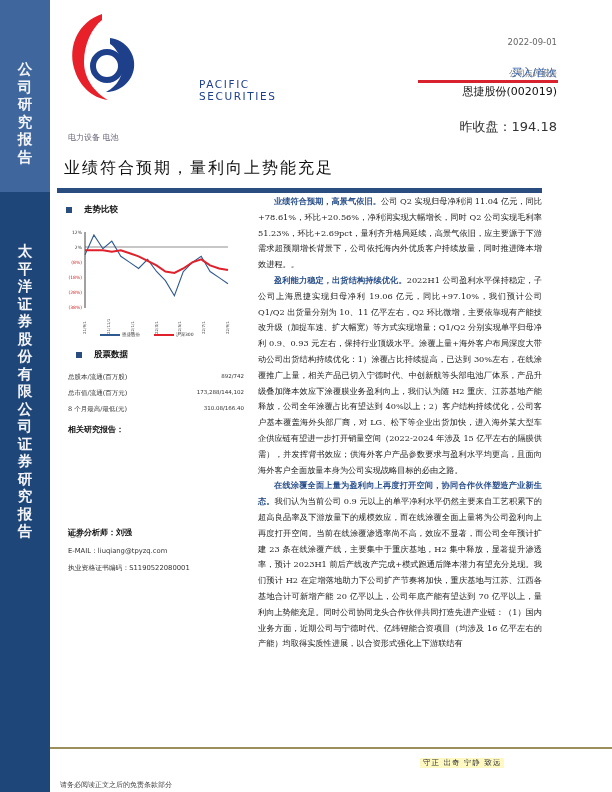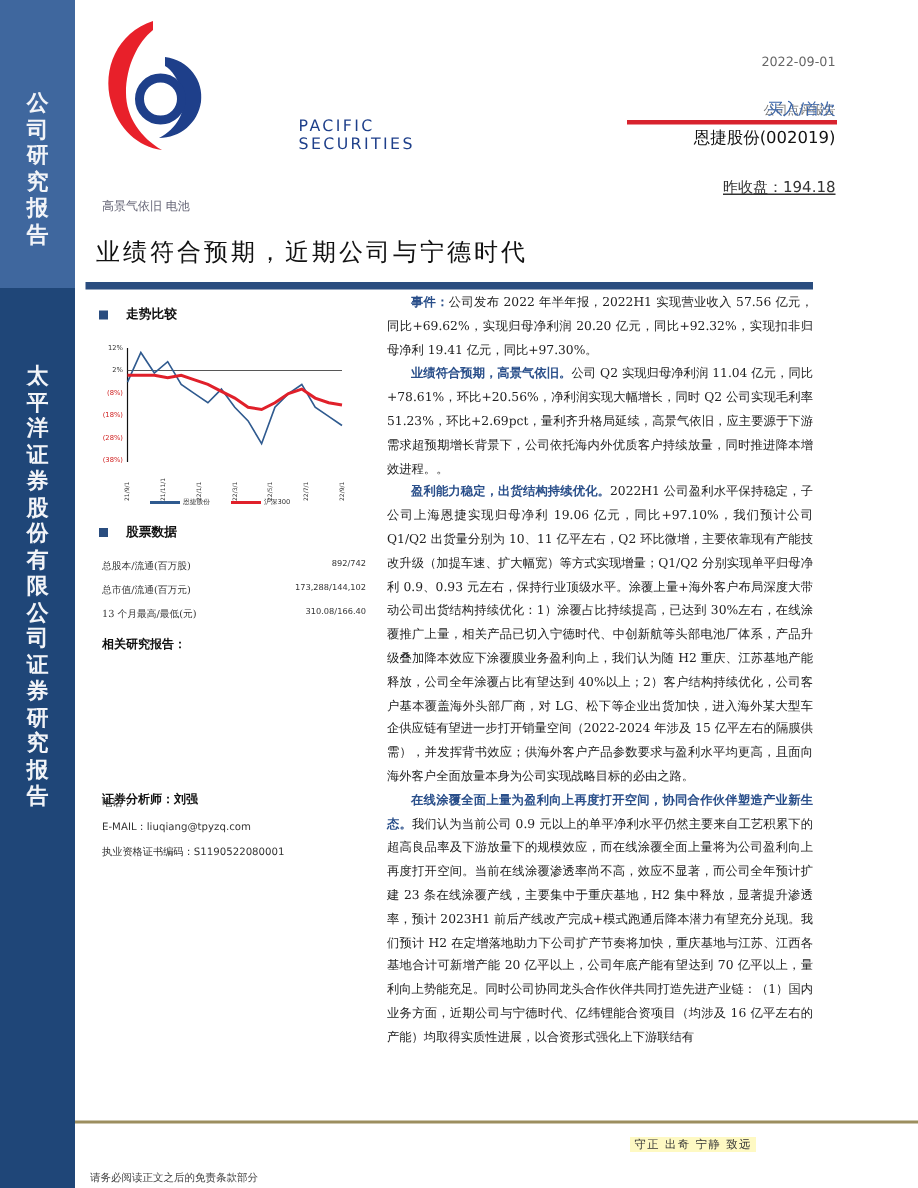--- a/index.html
+++ b/index.html
@@ -16,21 +16,21 @@
   .logo { position: absolute; left: 62px; top: 10px; width: 210px; height: 90px; }
   .logo-cn { position: absolute; left: 137px; top: 38px; font-family: "DejaVu Sans", sans-serif; font-weight: bold; font-size: 21px; color: #1e3f8a; letter-spacing: 1px; }
   .logo-en { position: absolute; left: 137px; top: 68px; font-family: "DejaVu Sans", sans-serif; font-size: 10.5px; color: #1e3f8a; letter-spacing: 1.6px; }
 
   .hdr-right { position: absolute; right: 55px; text-align: right; font-family: "DejaVu Sans", sans-serif; }
   .hdr-date { top: 37px; font-size: 8.5px; color: #666; }
   .hdr-type { top: 68px; font-size: 8px; color: #777; }
   .hdr-rating { top: 66px; font-size: 10.5px; color: #3a64a8; }
   .red-bar { position: absolute; left: 418px; top: 80px; width: 140px; height: 3px; background: #d8232e; }
   .hdr-stock { position: absolute; right: 55px; top: 84px; font-family: "DejaVu Sans", sans-serif; font-size: 11px; color: #111; }
-  .hdr-close { position: absolute; right: 55px; top: 118px; font-family: "DejaVu Sans", sans-serif; font-size: 10px; color: #333; text-decoration: underline; }
+  .hdr-close { position: absolute; right: 55px; top: 118px; font-family: "DejaVu Sans", sans-serif; font-size: 13px; color: #333; }
 
   .industry { position: absolute; left: 68px; top: 132px; font-family: "DejaVu Sans", sans-serif; font-size: 8px; color: #667; }
   .title { position: absolute; left: 64px; top: 158px; font-size: 16px; color: #111; letter-spacing: 2px; }
   .blue-bar { position: absolute; left: 57px; top: 188px; width: 485px; height: 5px; background: #2a4d7f; }
 
   .sec-head { position: absolute; left: 66px; font-size: 8.5px; font-weight: bold; color: #111; }
   .sec-head .sq { display: inline-block; width: 6px; height: 6px; background: #2a4d7f; margin-right: 12px; vertical-align: middle; }
 
   .chart { position: absolute; left: 60px; top: 222px; width: 180px; height: 125px; }
   .ytick { position: absolute; left: 0; width: 22px; text-align: right; font-family: "DejaVu Sans", sans-serif; font-size: 4.5px; }
@@ -99,22 +99,22 @@
 
 <div class="hdr-right hdr-date">2022-09-01</div>
 <div class="hdr-right hdr-type">公司点评报告</div>
 <div class="hdr-right hdr-rating">买入/首次</div>
 <div class="red-bar"></div>
 <div class="hdr-stock">恩捷股份(002019)</div>
 <div class="hdr-close">
   <span>昨收盘：</span><span>194.18</span>
 </div>
 
-<div class="industry">高景气依旧 电池</div>
-<div class="title">业绩符合预期，近期公司与宁德时代</div>
+<div class="industry">电力设备 电池</div>
+<div class="title">业绩符合预期，量利向上势能充足</div>
 <div class="blue-bar"></div>
 
 <div class="sec-head" style="top:204px;">
   <span class="sq"></span><span>走势比较</span>
 </div>
 
 <div class="chart">
   <div class="ytick" style="top:8px;color:#333;">12%</div>
   <div class="ytick" style="top:23px;color:#333;">2%</div>
   <div class="ytick" style="top:38px;color:#d02020;">(8%)</div>
@@ -135,48 +135,47 @@
       <div class="xtick" style="left: 117.333px; top: 112px;">22/5/1</div>
       <div class="xtick" style="left: 141.167px; top: 112px;">22/7/1</div>
       <div class="xtick" style="left: 165px; top: 112px;">22/9/1</div>
     </div>
   <div class="legend">
     <span><span class="sw" style="background:#2f5a8f;"></span><span>恩捷股份</span></span>
     <span><span class="sw" style="background:#e0202a;"></span><span>沪深300</span></span>
   </div>
 </div>
 
-<div class="sec-head" style="top:349px;">
+<div class="sec-head" style="top:349px;margin-left:10px;">
   <span class="sq"></span><span>股票数据</span>
 </div>
 <div class="kv" style="top:373px;">
   <span>总股本/流通(百万股)</span>
     <span class="v">892/742</span>
 </div>
 <div class="kv" style="top:389px;gap:32px;">
   <span>总市值/流通(百万元)</span>
     <span class="v">173,288/144,102</span>
 </div>
 <div class="kv" style="top:405px;">
-  <span>13 个月最高/最低(元)</span>
+  <span>8 个月最高/最低(元)</span>
     <span class="v">310.08/166.40</span>
 </div>
 <div class="bold-label" style="top:424px;">相关研究报告：</div>
 
 <div class="bold-label" style="top:511px;margin-top:16px;">证券分析师：刘强</div>
 <div class="info" style="top:530px;">电话：</div>
 <div class="info" style="top:546px;">
   <span class="mono">E-MAIL：</span><span class="mono">liuqiang@tpyzq.com</span>
 </div>
 <div class="info" style="top:563px;">
   <span>执业资格证书编码：</span><span class="mono">S1190522080001</span>
 </div>
 
 <div class="body">
-  <p><span class="lead" style="color:#2a4f8a;">事件：</span><span>公司发布 2022 年半年报，2022H1 实现营业收入 57.56 亿元，同比+69.62%，实现归母净利润 20.20 亿元，同比+92.32%，实现扣非归母净利 19.41 亿元，同比+97.30%。</span></p>
   <p><span class="lead">业绩符合预期，高景气依旧。</span><span>公司 Q2 实现归母净利润 11.04 亿元，同比+78.61%，环比+20.56%，净利润实现大幅增长，同时 Q2 公司实现毛利率 51.23%，环比+2.69pct，量利齐升格局延续，高景气依旧，应主要源于下游需求超预期增长背景下，公司依托海内外优质客户持续放量，同时推进降本增效进程。。</span></p>
   <p><span class="lead">盈利能力稳定，出货结构持续优化。</span><span>2022H1 公司盈利水平保持稳定，子公司上海恩捷实现归母净利 19.06 亿元，同比+97.10%，我们预计公司 Q1/Q2 出货量分别为 10、11 亿平左右，Q2 环比微增，主要依靠现有产能技改升级（加提车速、扩大幅宽）等方式实现增量；Q1/Q2 分别实现单平归母净利 0.9、0.93 元左右，保持行业顶级水平。涂覆上量+海外客户布局深度大带动公司出货结构持续优化：1）涂覆占比持续提高，已达到 30%左右，在线涂覆推广上量，相关产品已切入宁德时代、中创新航等头部电池厂体系，产品升级叠加降本效应下涂覆膜业务盈利向上，我们认为随 H2 重庆、江苏基地产能释放，公司全年涂覆占比有望达到 40%以上；2）客户结构持续优化，公司客户基本覆盖海外头部厂商，对 LG、松下等企业出货加快，进入海外某大型车企供应链有望进一步打开销量空间（2022-2024 年涉及 15 亿平左右的隔膜供需），并发挥背书效应；供海外客户产品参数要求与盈利水平均更高，且面向海外客户全面放量本身为公司实现战略目标的必由之路。</span></p>
   <p><span class="lead">在线涂覆全面上量为盈利向上再度打开空间，协同合作伙伴塑造产业新生态。</span><span>我们认为当前公司 0.9 元以上的单平净利水平仍然主要来自工艺积累下的超高良品率及下游放量下的规模效应，而在线涂覆全面上量将为公司盈利向上再度打开空间。当前在线涂覆渗透率尚不高，效应不显著，而公司全年预计扩建 23 条在线涂覆产线，主要集中于重庆基地，H2 集中释放，显著提升渗透率，预计 2023H1 前后产线改产完成+模式跑通后降本潜力有望充分兑现。我们预计 H2 在定增落地助力下公司扩产节奏将加快，重庆基地与江苏、江西各基地合计可新增产能 20 亿平以上，公司年底产能有望达到 70 亿平以上，量利向上势能充足。同时公司协同龙头合作伙伴共同打造先进产业链：（1）国内业务方面，近期公司与宁德时代、亿纬锂能合资项目（均涉及 16 亿平左右的产能）均取得实质性进展，以合资形式强化上下游联结有</span></p>
 </div>
 
 <div class="footer-line"></div>
 <div class="footer-left">请务必阅读正文之后的免责条款部分</div>
 <div class="footer-right">守正 出奇 宁静 致远</div>
 
 </body></html>

